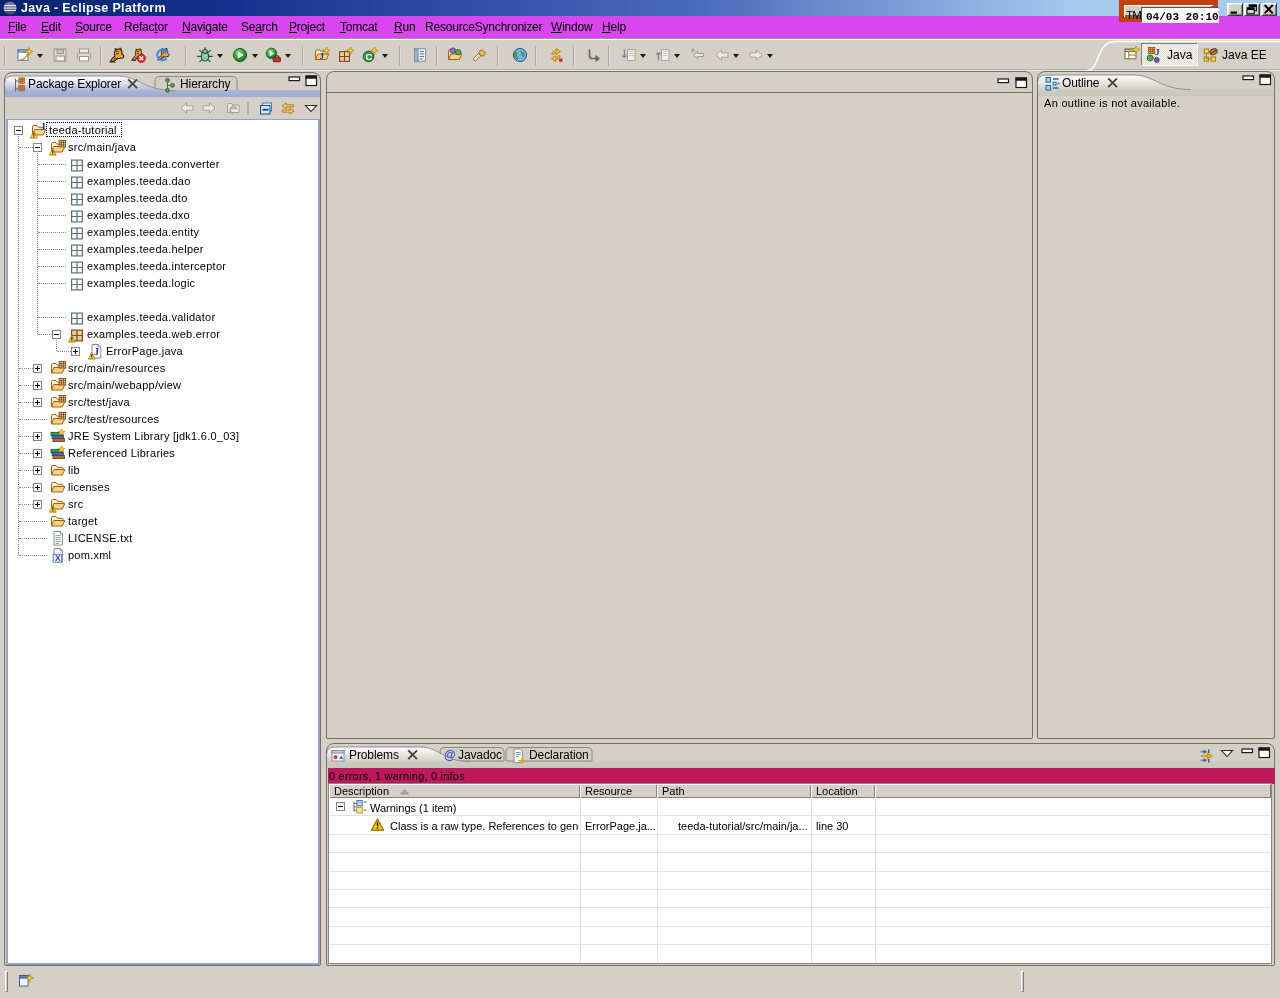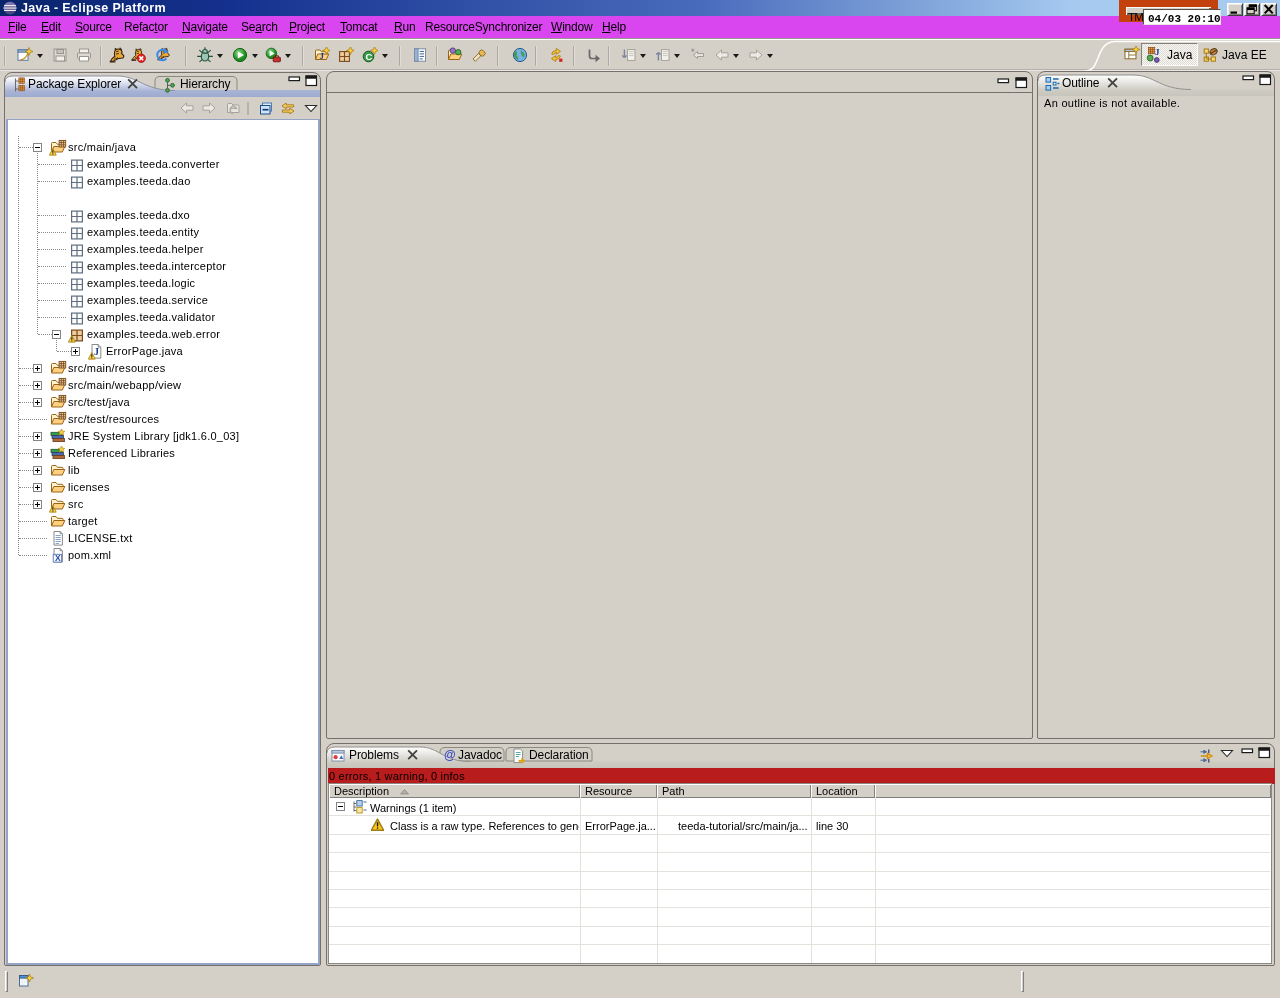--- a/index.html
+++ b/index.html
@@ -5,21 +5,21 @@
 * { margin:0; padding:0; box-sizing:border-box; }
 html,body { width:1280px; height:998px; overflow:hidden; }
 body { background:#d4d0c8; font-family:"Liberation Sans", sans-serif; color:#000; position:relative; }
 .abs { position:absolute; }
 
 
 #titlebar { position:absolute; left:0; top:0; width:1280px; height:16px;
   background:linear-gradient(90deg,#0a246a 0%,#15318f 18%,#4a6cbc 55%,#a6caf0 84%,#a6caf0 100%); }
 #titletext { position:absolute; left:21px; top:1px; font-size:12.5px; font-weight:bold; color:#fff; letter-spacing:0.35px; white-space:nowrap; }
 #clockbox { position:absolute; left:1119px; top:0; width:99px; height:22px; z-index:50; background:#d4d0c8;
-  border:7px solid #c2410c; box-shadow:inset 1px 1px 0 #fbfaf7, inset -2px -2px 0 #6a6760; }
+  border:5px solid #c2410c; box-shadow:inset 1px 1px 0 #fbfaf7, inset -2px -2px 0 #6a6760; }
 #clockbox .tm { position:absolute; left:2px; top:4px; font-size:11.5px; letter-spacing:-0.8px;}
 #clockfield { position:absolute; left:17px; top:2px; width:78px; height:16px; background:#fff;
   border:1px solid; border-color:#55524c #e8e6e0 #e8e6e0 #55524c; }
 #clockfield span { position:absolute; left:4px; top:2.5px; font-family:"Liberation Mono",monospace; font-size:11px; font-weight:bold; letter-spacing:0; white-space:nowrap;}
 .winbtn { position:absolute; top:3px; width:16px; height:13px; background:#d4d0c8;
   border:1px solid; border-color:#fff #404040 #404040 #fff; box-shadow:inset 1px 1px 0 #eceae4, inset -1px -1px 0 #808080; }
 
 
 #menubar { position:absolute; left:0; top:16px; width:1280px; height:22px; background:#d946ef; }
 .mi { position:absolute; top:4px; font-size:12px; white-space:nowrap; letter-spacing:-0.2px; }
@@ -44,21 +44,21 @@
 
 #lefttool { position:absolute; left:1px; top:24px; width:314px; height:22px; background:#d4d0c8; }
 #treewrap { position:absolute; left:1px; top:46px; width:314px; height:846px; background:#fff;
   border:2px solid #95a4c6; border-top:1px solid #95a4c6; }
 
 #editorhdr { position:absolute; left:0; top:0; width:100%; height:21px; border-bottom:1px solid #75716a; }
 
 #outlinebody { position:absolute; left:1px; top:24px; right:1px; bottom:1px; background:#d4d0c8; font-size:11px; }
 #outlinebody span { position:absolute; left:5px; top:1px; letter-spacing:0.3px;}
 
-#problabel { position:absolute; left:1px; top:24px; width:947px; height:16px; background:#b91c1c; font-size:11px; }
+#problabel { position:absolute; left:1px; top:24px; width:947px; height:16px; background:#be185d; font-size:11px; }
 #problabel span { position:absolute; left:1px; top:2px; letter-spacing:0.2px; }
 #probtable { position:absolute; left:1px; top:39px; width:944px; height:181px; background:#fff; border:1px solid #8a8880; }
 
 
 #statusbar { position:absolute; left:0; top:967px; width:1280px; height:31px; background:#d4d0c8; }
 .sgrip { position:absolute; top:4px; width:3px; height:21px; border:1px solid; border-color:#fff #808080 #808080 #fff; }
 
 
 .trow { position:absolute; height:17px; font-size:11px; white-space:nowrap; }
 .tlabel { position:absolute; top:2px; letter-spacing:0.25px; }
@@ -570,20 +570,28 @@
       <line x1="72" y1="2" x2="72" y2="15" stroke="#9a968e"></line>
       <use href="#collapsei" transform="translate(82,0.5)"></use>
       <use href="#linki" transform="translate(104,0.5)"></use>
       <use href="#varrow" transform="translate(129,5)"></use>
     </svg>
   </div>
   <div id="treewrap">
       <div class="guide" style="left:10px;top:16px;height:419px"></div>
       <div class="guide" style="left:29px;top:33px;height:181px"></div>
       <div class="guide" style="left:48px;top:220px;height:11px"></div>
+      <div class="trow" style="left:0;top:2px;width:310px">
+        <div class="exp" style="left:6px"></div>
+        <svg class="ticon" style="left:22px" width="18" height="17" viewBox="-1 -0.5 18 17">
+          <use href="#javaproj"></use>
+        </svg>
+        <span class="tlabel" style="left:41px">teeda-tutorial</span>
+        <div class="focusbox" style="left:38px;top:0px;width:76px;height:15px"></div>
+      </div>
       <div class="trow" style="left:0;top:19px;width:310px">
         <div class="hguide" style="left:11px;top:8px;width:14px"></div>
         <div class="exp" style="left:25px"></div>
         <svg class="ticon" style="left:41px" width="18" height="17" viewBox="-1 -0.5 18 17">
           <use href="#srcpkgw"></use>
         </svg>
         <span class="tlabel" style="left:60px">src/main/java</span>
       </div>
       <div class="trow" style="left:0;top:36px;width:310px">
         <div class="hguide" style="left:30px;top:8px;width:28px"></div>
@@ -592,20 +600,27 @@
         </svg>
         <span class="tlabel" style="left:79px">examples.teeda.converter</span>
       </div>
       <div class="trow" style="left:0;top:53px;width:310px">
         <div class="hguide" style="left:30px;top:8px;width:28px"></div>
         <svg class="ticon" style="left:60px" width="18" height="17" viewBox="-1 -0.5 18 17">
           <use href="#pkgempty"></use>
         </svg>
         <span class="tlabel" style="left:79px">examples.teeda.dao</span>
       </div>
+      <div class="trow" style="left:0;top:70px;width:310px">
+        <div class="hguide" style="left:30px;top:8px;width:28px"></div>
+        <svg class="ticon" style="left:60px" width="18" height="17" viewBox="-1 -0.5 18 17">
+          <use href="#pkgempty"></use>
+        </svg>
+        <span class="tlabel" style="left:79px">examples.teeda.dto</span>
+      </div>
       <div class="trow" style="left:0;top:87px;width:340px">
         <div class="hguide" style="left:30px;top:8px;width:28px"></div>
         <svg class="ticon" style="left:60px" width="18" height="17" viewBox="-1 -0.5 18 17">
           <use href="#pkgempty"></use>
         </svg>
         <span class="tlabel" style="left:79px">examples.teeda.dxo</span>
       </div>
       <div class="trow" style="left:0;top:104px;width:310px">
         <div class="hguide" style="left:30px;top:8px;width:28px"></div>
         <svg class="ticon" style="left:60px" width="18" height="17" viewBox="-1 -0.5 18 17">
@@ -626,27 +641,20 @@
           <use href="#pkgempty"></use>
         </svg>
         <span class="tlabel" style="left:79px">examples.teeda.interceptor</span>
       </div>
       <div class="trow" style="left:0;top:155px;width:310px">
         <div class="hguide" style="left:30px;top:8px;width:28px"></div>
         <svg class="ticon" style="left:60px" width="18" height="17" viewBox="-1 -0.5 18 17">
           <use href="#pkgempty"></use>
         </svg>
         <span class="tlabel" style="left:79px">examples.teeda.logic</span>
-      </div>
-      <div class="trow" style="left:0;top:172px;width:310px">
-        <div class="hguide" style="left:30px;top:8px;width:28px"></div>
-        <svg class="ticon" style="left:60px" width="18" height="17" viewBox="-1 -0.5 18 17">
-          <use href="#pkgempty"></use>
-        </svg>
-        <span class="tlabel" style="left:79px">examples.teeda.service</span>
       </div>
       <div class="trow" style="left:0;top:189px;width:310px">
         <div class="hguide" style="left:30px;top:8px;width:28px"></div>
         <svg class="ticon" style="left:60px" width="18" height="17" viewBox="-1 -0.5 18 17">
           <use href="#pkgempty"></use>
         </svg>
         <span class="tlabel" style="left:79px">examples.teeda.validator</span>
       </div>
       <div class="trow" style="left:0;top:206px;width:310px">
         <div class="hguide" style="left:30px;top:8px;width:14px"></div>

